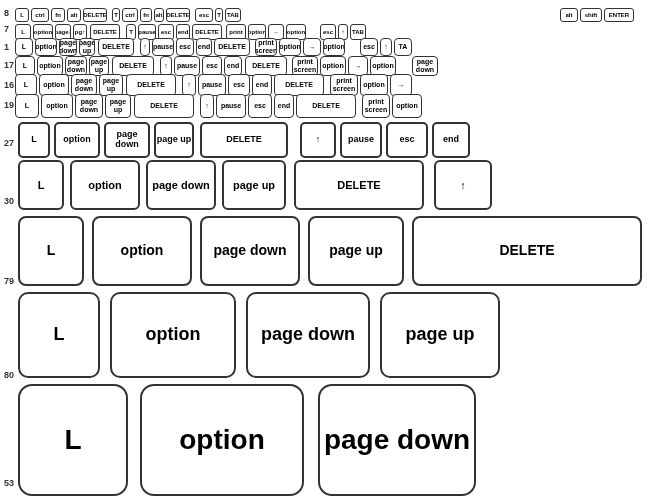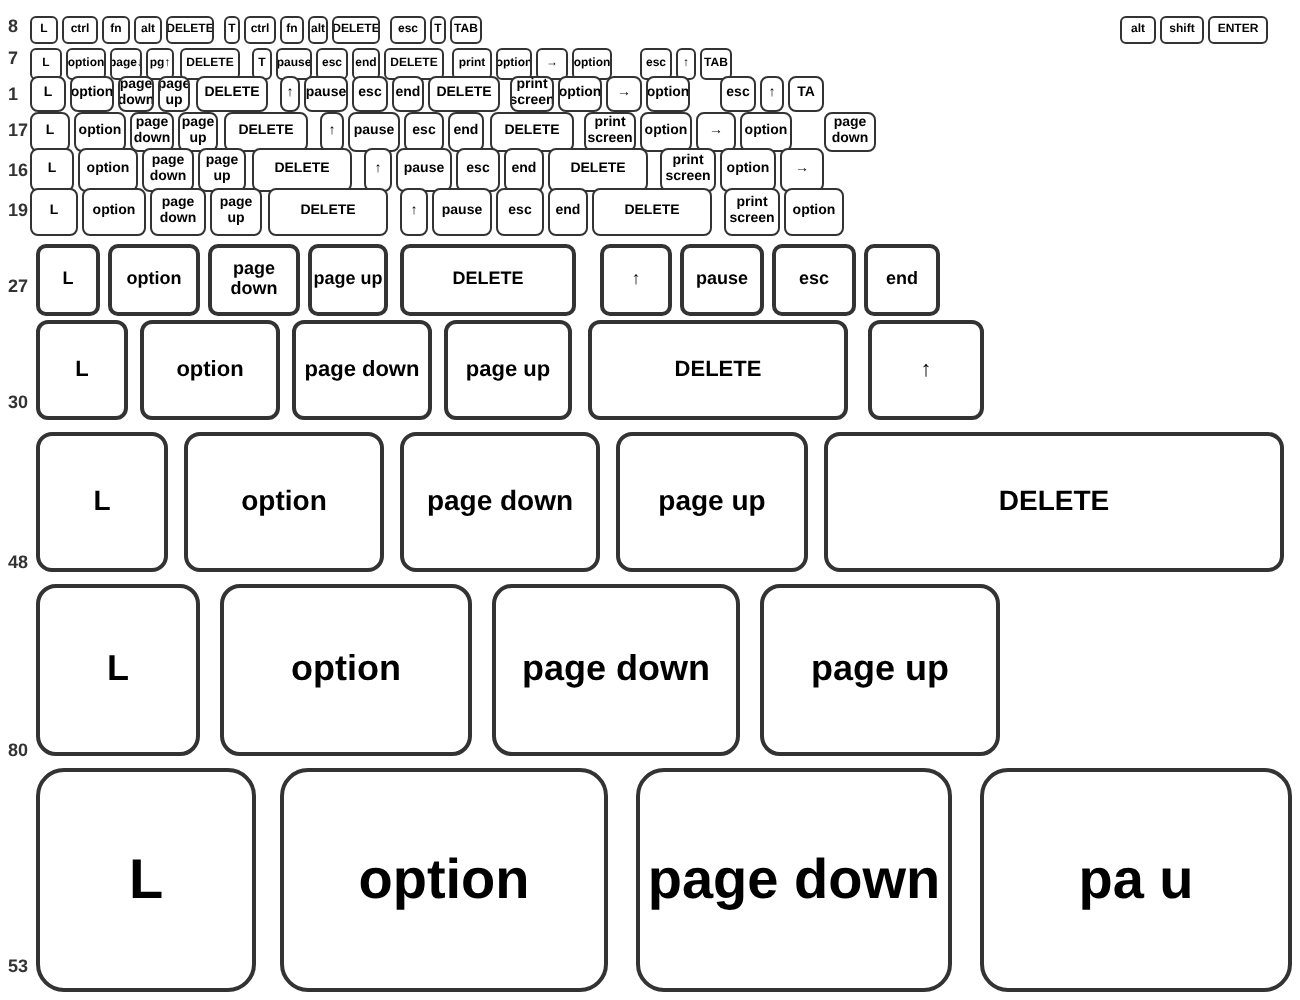--- a/index.html
+++ b/index.html
@@ -184,36 +184,34 @@
       <div class="key key-medium" style="left: 432px; top: 122px; width: 38px; height: 36px;">end</div>
       <div class="row-label" style="top: 196px;">30</div>
       <div class="key key-large" style="left: 18px; top: 160px; width: 46px; height: 50px;">L</div>
       <div class="key key-large" style="left: 70px; top: 160px; width: 70px; height: 50px;">option</div>
       <div class="key key-large" style="left: 146px; top: 160px; width: 70px; height: 50px;">page
 down</div>
       <div class="key key-large" style="left: 222px; top: 160px; width: 64px; height: 50px;">page
 up</div>
       <div class="key key-large" style="left: 294px; top: 160px; width: 130px; height: 50px;">DELETE</div>
       <div class="key key-large" style="left: 434px; top: 160px; width: 58px; height: 50px;">↑</div>
-      <div class="row-label" style="top: 276px;">48</div>
+      <div class="row-label" style="top: 276px;">79</div>
       <div class="key key-xlarge" style="left: 18px; top: 216px; width: 66px; height: 70px;">L</div>
       <div class="key key-xlarge" style="left: 92px; top: 216px; width: 100px; height: 70px;">option</div>
       <div class="key key-xlarge" style="left: 200px; top: 216px; width: 100px; height: 70px;">page
 down</div>
       <div class="key key-xlarge" style="left: 308px; top: 216px; width: 96px; height: 70px;">page
 up</div>
       <div class="key key-xlarge" style="left: 412px; top: 216px; width: 230px; height: 70px;">DELETE</div>
       <div class="row-label" style="top: 370px;">80</div>
       <div class="key key-xxlarge" style="left: 18px; top: 292px; width: 82px; height: 86px;">L</div>
       <div class="key key-xxlarge" style="left: 110px; top: 292px; width: 126px; height: 86px;">option</div>
       <div class="key key-xxlarge" style="left: 246px; top: 292px; width: 124px; height: 86px;">page
 down</div>
       <div class="key key-xxlarge" style="left: 380px; top: 292px; width: 120px; height: 86px;">page
 up</div>
       <div class="row-label" style="top: 478px;">53</div>
       <div class="key key-huge" style="left: 18px; top: 384px; width: 110px; height: 112px;">L</div>
       <div class="key key-huge" style="left: 140px; top: 384px; width: 164px; height: 112px;">option</div>
       <div class="key key-huge" style="left: 318px; top: 384px; width: 158px; height: 112px;">page
 down</div>
-      <div class="key key-huge" style="left: 490px; top: 384px; width: 156px; height: 112px;">pa
-u</div>
     </div>
 </div>
 
 </body></html>

